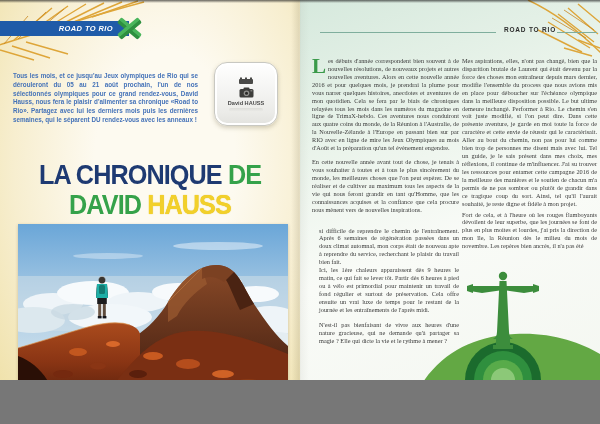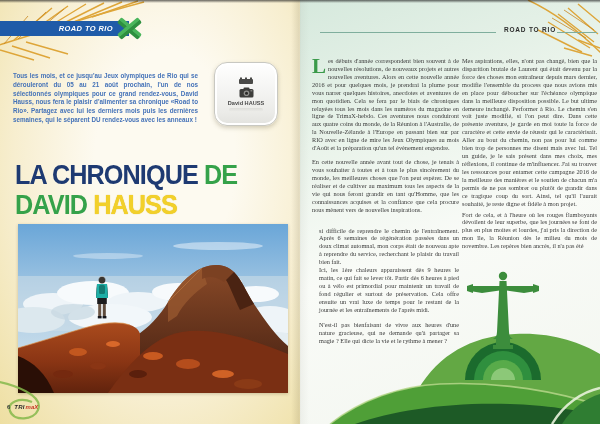--- a/index.html
+++ b/index.html
@@ -1,16 +1,16 @@
 <!DOCTYPE html>
 <html><head>
 <meta charset="utf-8">
 <style>
   html,body{margin:0;padding:0;background:#777;}
-  #spread{position:relative;width:600px;height:424px;overflow:hidden;
+  #spread{position:relative;width:600px;height:380px;overflow:hidden;
           font-family:"Liberation Serif",serif;box-shadow:0 0 6px rgba(0,0,0,.5);text-decoration:underline;}
   #spread::before{content:"";position:absolute;left:0;top:0;width:600px;height:3px;
           background:linear-gradient(rgba(25,25,25,.65),rgba(25,25,25,0));z-index:40;pointer-events:none;}
 
   
   .page-left{position:absolute;left:0;top:0;width:300px;height:424px;
       background:radial-gradient(ellipse at 55% 38%, #fdfaf0 30%, #f7eecf 65%, #eedfa2 100%);}
   .laurel-tl{position:absolute;left:-6px;top:-4px;z-index:1;}
   .banner{position:absolute;left:0;top:21px;width:129px;height:15px;background:#1f5ba8;z-index:2;
       display:flex;align-items:center;justify-content:flex-end;padding-right:16px;box-sizing:border-box;}
@@ -25,21 +25,21 @@
       font-family:"Liberation Sans",sans-serif;font-weight:bold;font-size:6.3px;line-height:1.38;
       text-align:justify;z-index:2;}
 
   .badge{position:absolute;left:214px;top:62px;width:62px;height:62px;border-radius:13px;
       background:linear-gradient(180deg,#ffffff, #ebebe8 80%, #e2e2de);border:1px solid #c8c8c2;
       box-shadow:0 2px 4px rgba(90,80,40,.25), inset 0 0 0 2px #fff;z-index:2;
       display:flex;flex-direction:column;align-items:center;justify-content:center;gap:2px;}
   .badge .name{font-family:"Liberation Sans",sans-serif;font-size:5.6px;font-weight:bold;color:#4a4a4a;}
   .badge .refl{width:34px;height:4px;border-radius:2px;background:linear-gradient(#d8d8d4,#eeeeea);opacity:.8;}
 
-  .title{position:absolute;left:0;top:138px;width:300px;text-align:left;z-index:2;
+  .title{position:absolute;left:0;top:138px;width:300px;text-align:center;z-index:2;
       font-family:"Liberation Sans",sans-serif;font-weight:bold;line-height:1;}
   .title .ln{display:block;transform:scaleX(.9);font-size:28px;letter-spacing:-1px;margin-top:2px;}
   .t-navy{color:#1e3a72;} .t-green{color:#35a24a;} .t-yellow{color:#f2d02a;text-shadow:0 0 1px #d9b516;}
 
   .photo{position:absolute;left:18px;top:224px;width:270px;height:169px;z-index:2;
       box-shadow:0 1px 3px rgba(80,60,20,.25);}
 
   .footer-left{position:absolute;left:7px;top:404px;z-index:3;display:flex;align-items:baseline;gap:4px;
       font-family:"Liberation Sans",sans-serif;}
   .footer-left .pn{font-size:6px;font-weight:bold;color:#3a3a3a;}

